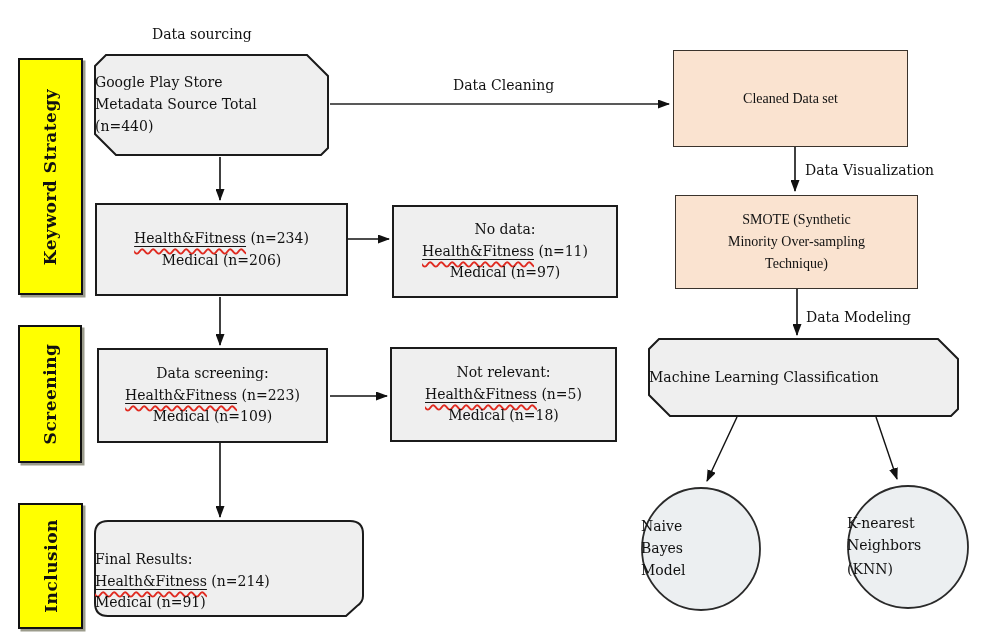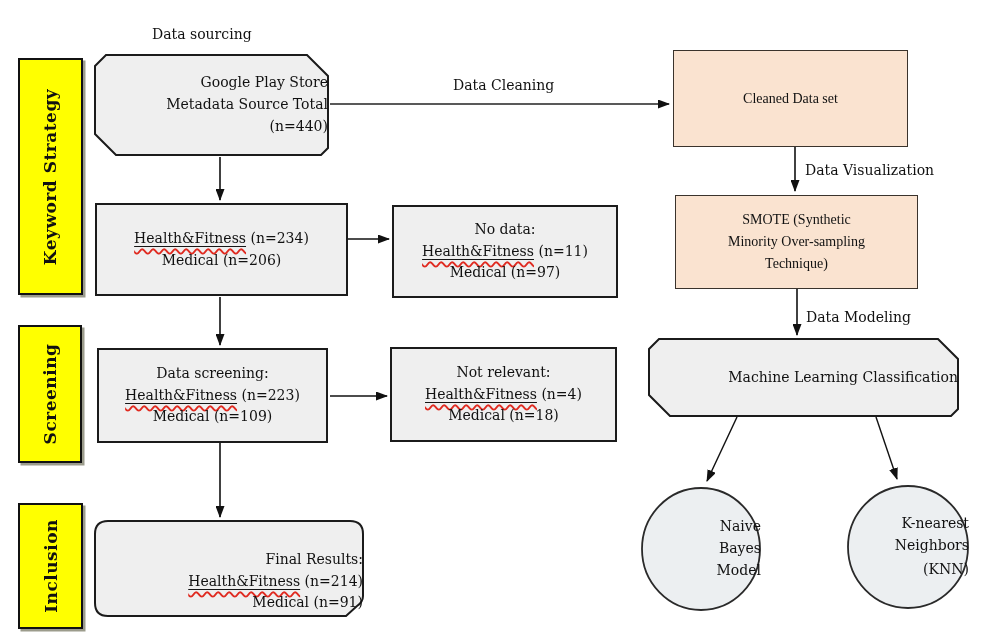--- a/index.html
+++ b/index.html
@@ -63,21 +63,21 @@
     white-space: nowrap;
     font-weight: bold;
     font-size: 17px;
     letter-spacing: 0.5px;
   }
   
   .overlay-text {
     position: absolute;
     display: flex;
     flex-direction: column;
-    align-items: flex-end;
+    align-items: flex-start;
     justify-content: center;
     text-align: center;
     font-size: 14px;
     line-height: 1.55;
   }
   
   .flow-label {
     position: absolute;
     font-size: 14px;
     white-space: nowrap;
@@ -167,21 +167,21 @@
     <div class="line">Data screening:</div>
     <div class="line">
       <span class="hf"><span class="hf-in">Health&amp;Fitness</span></span><span> (n=223)</span>
     </div>
     <div class="line">Medical (n=109)</div>
   </div>
 
   <div class="gbox" style="left:390px; top:347px; width:227px; height:95px;">
     <div class="line">Not relevant:</div>
     <div class="line">
-      <span class="hf"><span class="hf-in">Health&amp;Fitness</span></span><span> (n=4)</span>
+      <span class="hf"><span class="hf-in">Health&amp;Fitness</span></span><span> (n=5)</span>
     </div>
     <div class="line">Medical (n=18)</div>
   </div>
 
   <div class="overlay-text" style="left:95px; top:521px; width:268px; height:121px;">
     <div class="line">Final Results:</div>
     <div class="line">
       <span class="hf"><span class="hf-in">Health&amp;Fitness</span></span><span> (n=214)</span>
     </div>
     <div class="line">Medical (n=91)</div>

